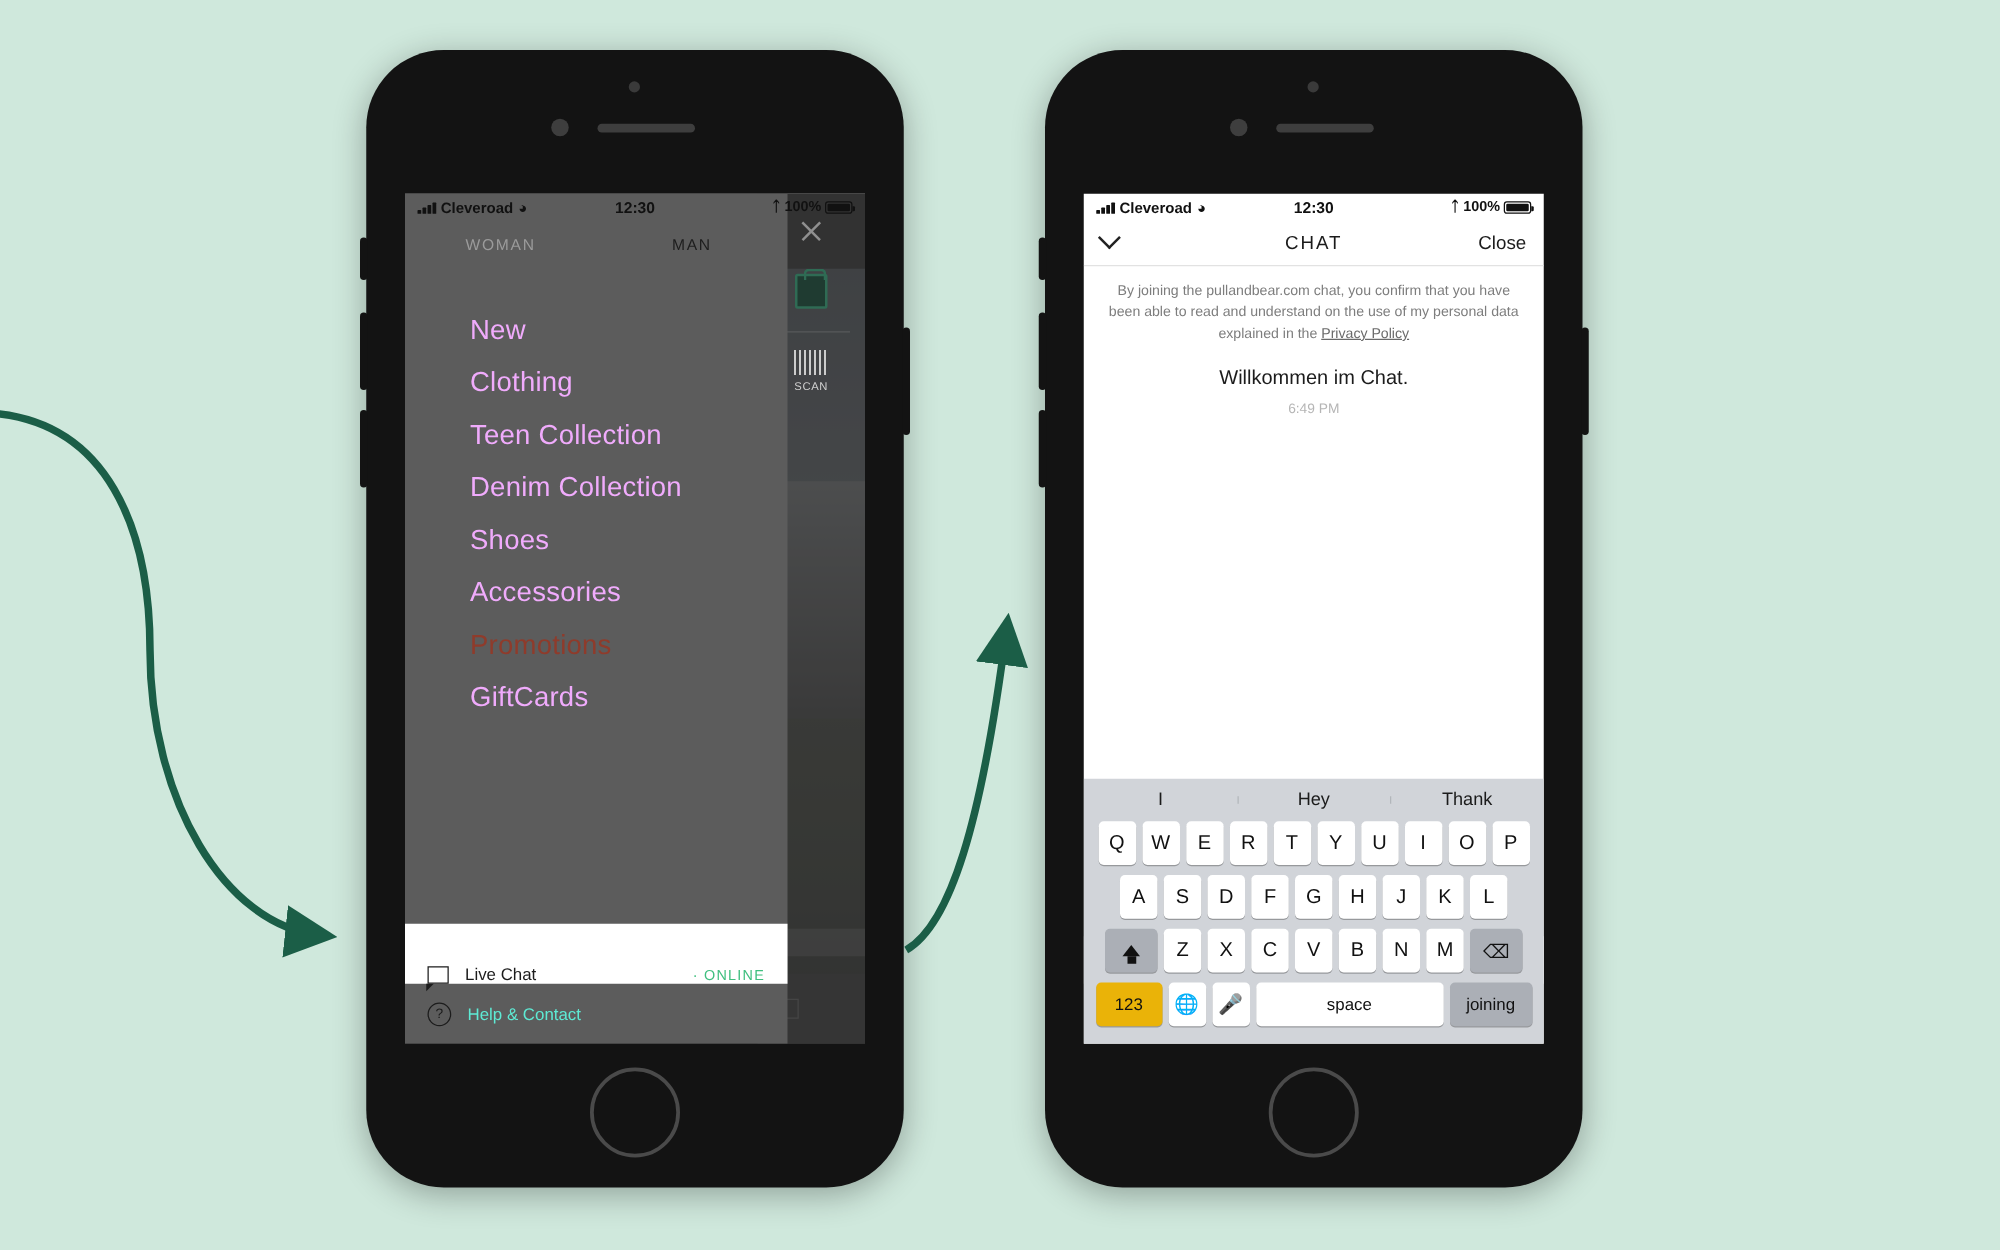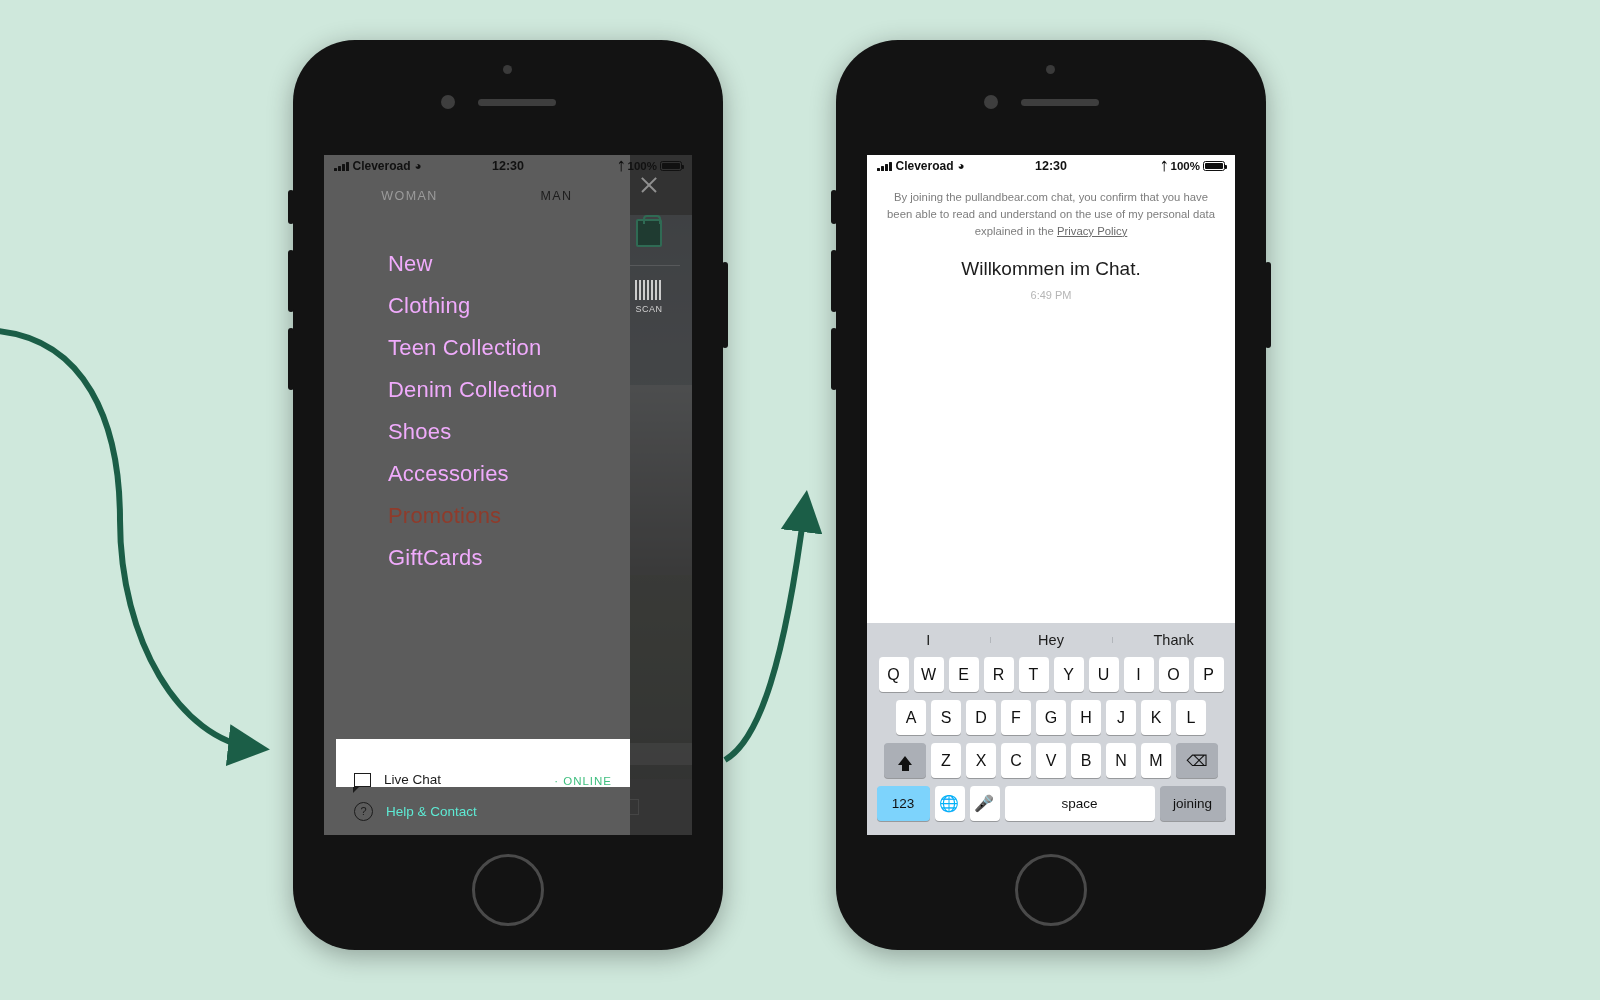--- a/index.html
+++ b/index.html
@@ -82,21 +82,21 @@
   .rail-x::before{ transform:rotate(45deg); } .rail-x::after{ transform:rotate(-45deg); }
   .bag-ico{ margin-top:24px; width:26px; height:28px; border:2px solid #2f6b54; background:#1f3b31; border-radius:2px; position:relative; }
   .bag-ico::before{ content:""; position:absolute; left:5px; top:-6px; width:14px; height:7px; border:2px solid #2f6b54; border-bottom:none; border-radius:4px 4px 0 0; }
   .rail-div{ margin-top:18px; width:62px; height:1px; background:rgba(255,255,255,.12); }
   .barcode{ margin-top:14px; width:28px; height:20px; background:repeating-linear-gradient(90deg,#ccc 0 2px,transparent 2px 4px); }
   .scan-lbl{ margin-top:4px; font-size:9px; color:#d0d0d0; letter-spacing:.5px; }
 
   .menu-panel{
     position:absolute; left:0; top:0; width:306px; bottom:0;
     background:#5c5c5c; z-index:3;
-    display:flex; flex-direction:column;padding-left:12px;
+    display:flex; flex-direction:column;
   }
   .gender-tabs{ display:flex; height:38px; }
   .gender-tabs div{ flex:1; display:flex; align-items:center; justify-content:center; font-size:12.5px; letter-spacing:1.4px; }
   .g-inactive{ color:#9b9b9b; }
   .g-active{ color:#1d1d1d; font-weight:500; }
   .menu-list{ padding:36px 0 0 52px; flex:1; }
   .menu-list div{ font-size:22px; color:#f0abfc; margin-bottom:16px; font-weight:400; letter-spacing:.2px; }
   .menu-list div.promo{ color:#8f3b2b; }
   .live-chat{
     background:#fff; height:48px; display:flex; align-items:flex-end;
@@ -110,21 +110,21 @@
   .q-ico{ width:19px; height:19px; border-radius:50%; border:1.5px solid #1c1c1c; font-size:11px; display:flex; align-items:center; justify-content:center; color:#1c1c1c; }
   .help-label{ font-size:13.5px; color:#5eead4; }
 
   
   .chat-head{ height:36px; display:flex; align-items:center; padding:0 14px; border-bottom:1px solid #e2e2e2; position:relative; }
   .chev{ width:13px; height:13px; border-right:2px solid #222; border-bottom:2px solid #222; transform:rotate(45deg) translate(-3px,-3px); }
   .chat-title{ position:absolute; left:0; right:0; text-align:center; font-size:15px; letter-spacing:1.6px; color:#1b1b1b; }
   .close-btn{ margin-left:auto; font-size:15px; color:#1b1b1b; z-index:2; }
   .disclaimer{ padding:12px 18px 0; text-align:center; font-size:11.3px; line-height:1.5; color:#7d7d7d; }
   .disclaimer u{ color:#6a6a6a; }
-  .welcome{ text-align:center; margin-top:18px; font-size:19px; color:#1c1c1c; }
+  .welcome{ text-align:center; margin-top:18px; font-size:16px; color:#1c1c1c; }
   .time-stamp{ text-align:center; margin-top:9px; font-size:11px; color:#b5b5b5; }
   .msg-sep{ position:absolute; left:18px; right:18px; bottom:86px; height:1px; background:#d8d8d8; }
   .input-bar{ position:absolute; left:0; right:0; bottom:48px; height:38px; display:flex; align-items:center; padding:0 17px; gap:14px; background:#fff; }
   .plus{ width:19px; height:19px; position:relative; }
   .plus::before,.plus::after{ content:""; position:absolute; background:#3a3a3a; }
   .plus::before{ left:0; top:8.5px; width:19px; height:2px; }
   .plus::after{ left:8.5px; top:0; width:2px; height:19px; }
   .msg-ph{ font-size:13.5px; color:#a9a9a9; }
   .send-btn{ margin-left:auto; font-size:13.5px; color:#555; }
 
@@ -135,21 +135,21 @@
   .krow{ display:flex; justify-content:center; gap:5px; margin-bottom:8px; }
   .krow.r2{ padding:0 17px; }
   .key{
     width:30px; height:35px; background:#fff; border-radius:4px;
     display:flex; align-items:center; justify-content:center;
     font-size:16px; color:#111; box-shadow:0 1px 0 rgba(0,0,0,.28);
   }
   .key.wide{ width:42px; background:#abafb6; }
   .key.space{ flex:1; max-width:150px; font-size:13.5px;text-align:center; }
   .key.ret{ width:66px; background:#abafb6; font-size:13.5px; }
-  .key.num{ width:53px; background:#7dd3fc; font-size:13.5px; }
+  .key.num{ width:53px; background:#eab308; font-size:13.5px; }
   .krow.r4{ padding:0 5px; gap:5px; }
   .shift-ico{ width:0;height:0; border-left:7px solid transparent; border-right:7px solid transparent; border-bottom:9px solid #111; position:relative; }
   .shift-ico::after{ content:""; position:absolute; left:-3.5px; top:9px; width:7px; height:6px; background:#111; }
   .del-ico{ font-size:15px; color:#111; }
 </style>
 </head>
 <body>
 
 <svg class="arrows" viewBox="0 0 1600 1000">
   <defs>
@@ -273,20 +273,25 @@
       <div class="sb-center">12:30</div>
       <div class="sb-right">
         <span>ᛏ</span>
         <span>100%</span>
         <span class="battery">
             <span></span>
           </span>
       </div>
     </div>
 
+    <div class="chat-head">
+      <span class="chev"></span>
+      <span class="chat-title">CHAT</span>
+      <span class="close-btn">Close</span>
+    </div>
 
     <div class="disclaimer">
       <span>By joining the pullandbear.com chat, you confirm that you have been able to read and understand on the use of my personal data explained in the </span><u>Privacy Policy</u>
     </div>
 
     <div class="welcome">Willkommen im Chat.</div>
     <div class="time-stamp">6:49 PM</div>
 
     <div class="msg-sep"></div>
 

